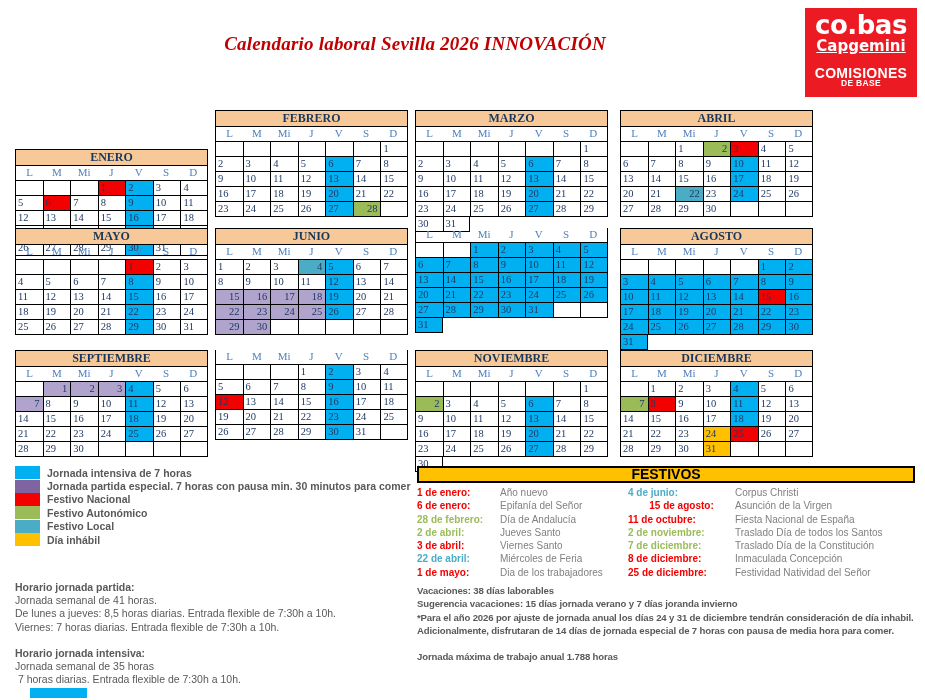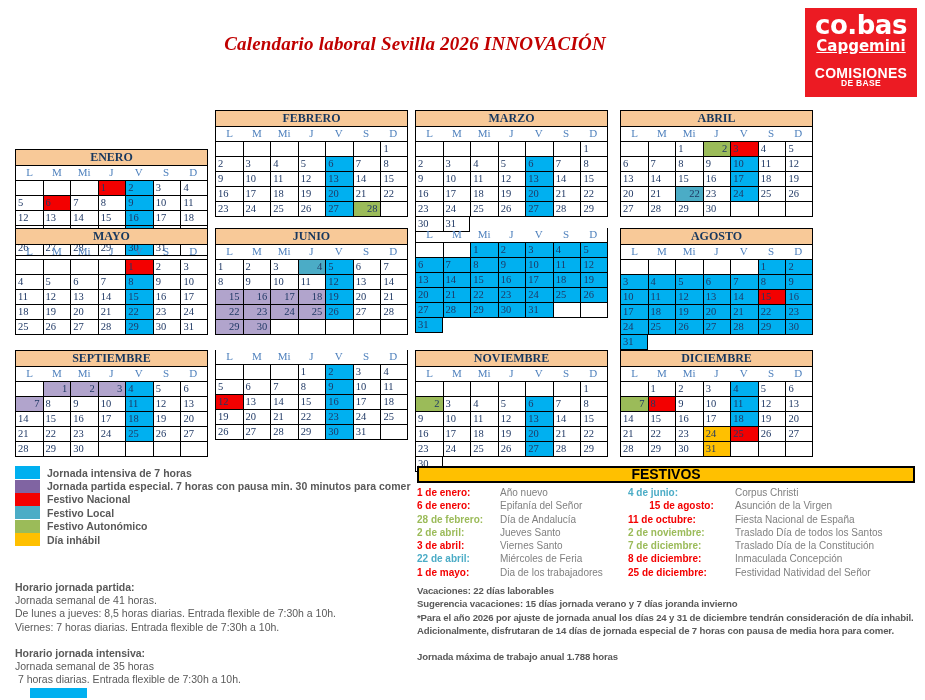--- a/index.html
+++ b/index.html
@@ -782,26 +782,26 @@
     </div>
     <div class="leg-row">
       <span class="leg-swatch" style="background: rgb(128, 100, 162);"></span>
       <span class="leg-label">Jornada partida especial. 7 horas con pausa min. 30 minutos para comer</span>
     </div>
     <div class="leg-row">
       <span class="leg-swatch" style="background: rgb(243, 0, 0);"></span>
       <span class="leg-label">Festivo Nacional</span>
     </div>
     <div class="leg-row">
+      <span class="leg-swatch" style="background: rgb(155, 187, 89);"></span>
+      <span class="leg-label">Festivo Autonómico</span>
+    </div>
+    <div class="leg-row">
       <span class="leg-swatch" style="background: rgb(75, 172, 198);"></span>
       <span class="leg-label">Festivo Local</span>
-    </div>
-    <div class="leg-row">
-      <span class="leg-swatch" style="background: rgb(155, 187, 89);"></span>
-      <span class="leg-label">Festivo Autonómico</span>
     </div>
     <div class="leg-row">
       <span class="leg-swatch" style="background: rgb(255, 192, 0);"></span>
       <span class="leg-label">Día inhábil</span>
     </div>
   </div>
 
 <div class="horario" id="horario">
     <div class="txt-line bold">Horario jornada partida:</div>
     <div class="txt-line">Jornada semanal de 41 horas.</div>
@@ -855,21 +855,21 @@
       <div class="fest-row">
         <span class="fest-date" style="color: rgb(243, 0, 0);">1 de mayo:</span>
         <span class="fest-desc">Dia de los trabajadores</span>
         <span class="fest-date" style="color: rgb(243, 0, 0);">25 de diciembre:</span>
         <span class="fest-desc">Festividad Natividad del Señor</span>
       </div>
     </div>
 </div>
 
 <div class="notes" id="notes">
-    <div class="txt-line bold">Vacaciones: 22 días laborables</div>
+    <div class="txt-line bold">Vacaciones: 38 días laborables</div>
     <div class="txt-line bold">Sugerencia vacaciones: 15 días jornada verano y 7 días joranda invierno</div>
     <div class="txt-line bold">*Para el año 2026 por ajuste de jornada anual los días 24 y 31 de diciembre tendrán consideración de día inhabil.</div>
     <div class="txt-line bold">Adicionalmente, disfrutaran de 14 días de jornada especial de 7 horas con pausa de media hora para comer.</div>
     <div class="txt-line">&nbsp;</div>
     <div class="txt-line bold">Jornada máxima de trabajo anual 1.788 horas</div>
   </div>
 
 <div class="tab-stub" style="background: rgb(0, 176, 240);"></div>
 
 </body></html>

